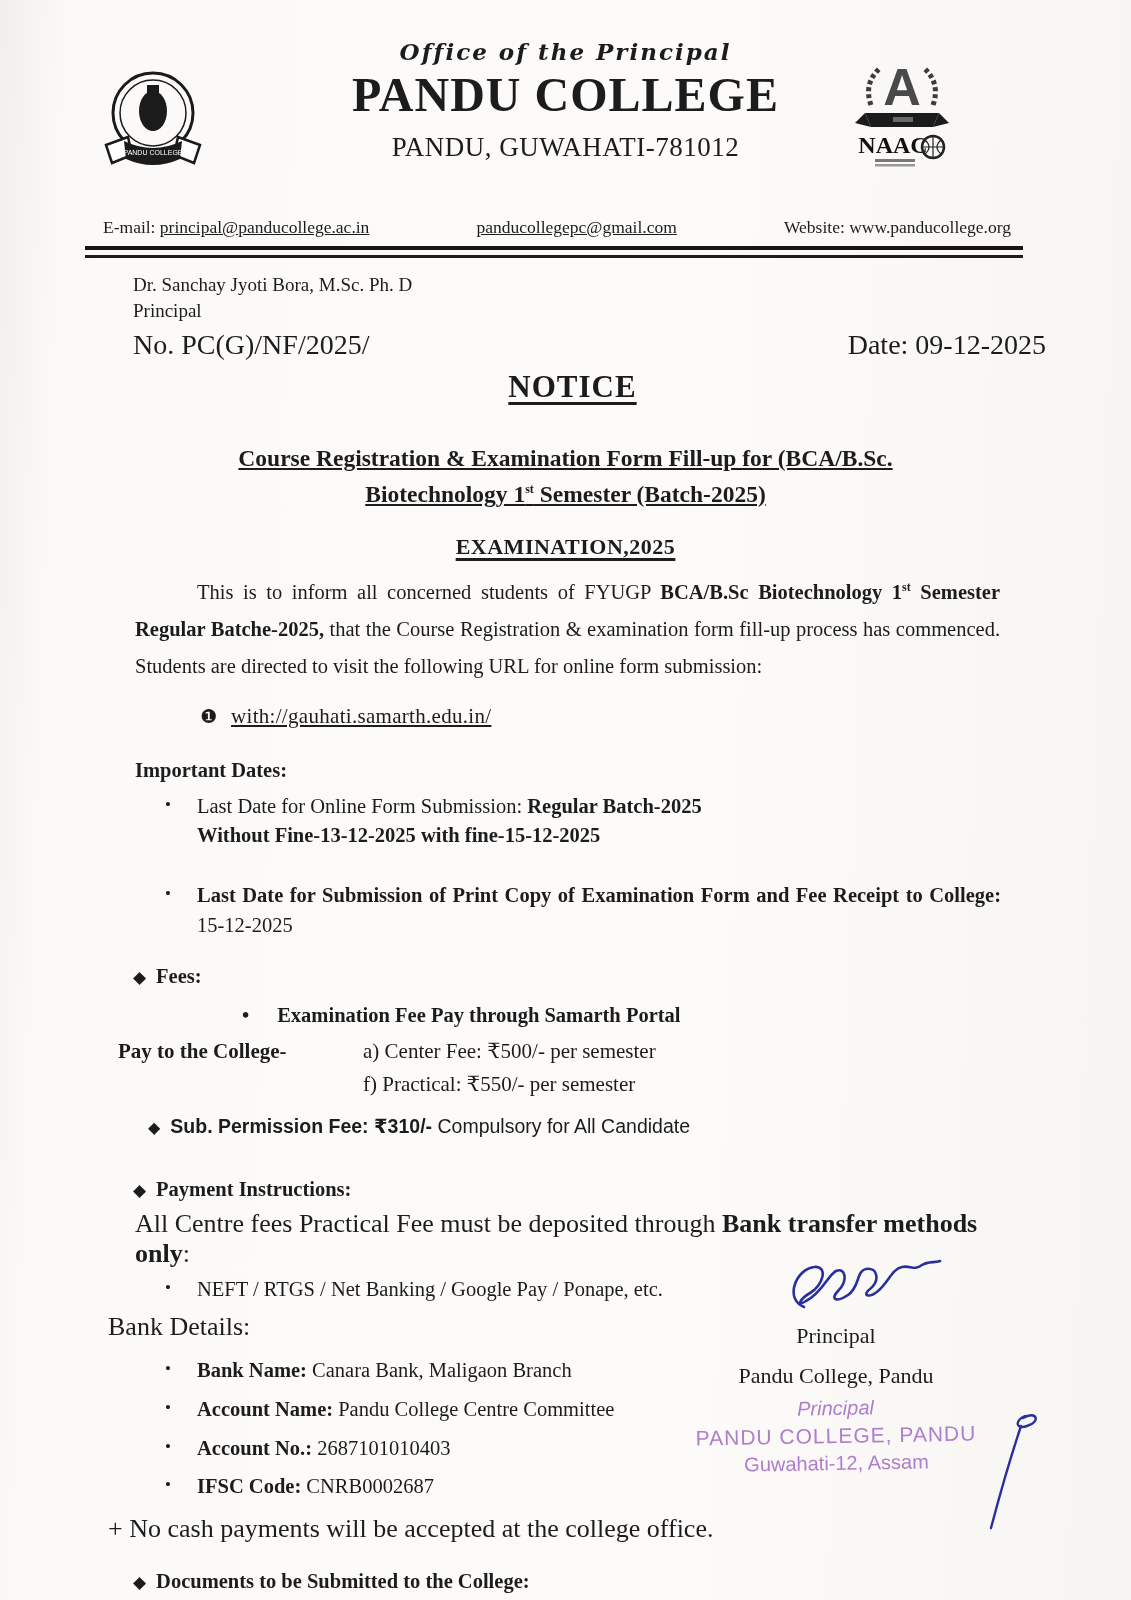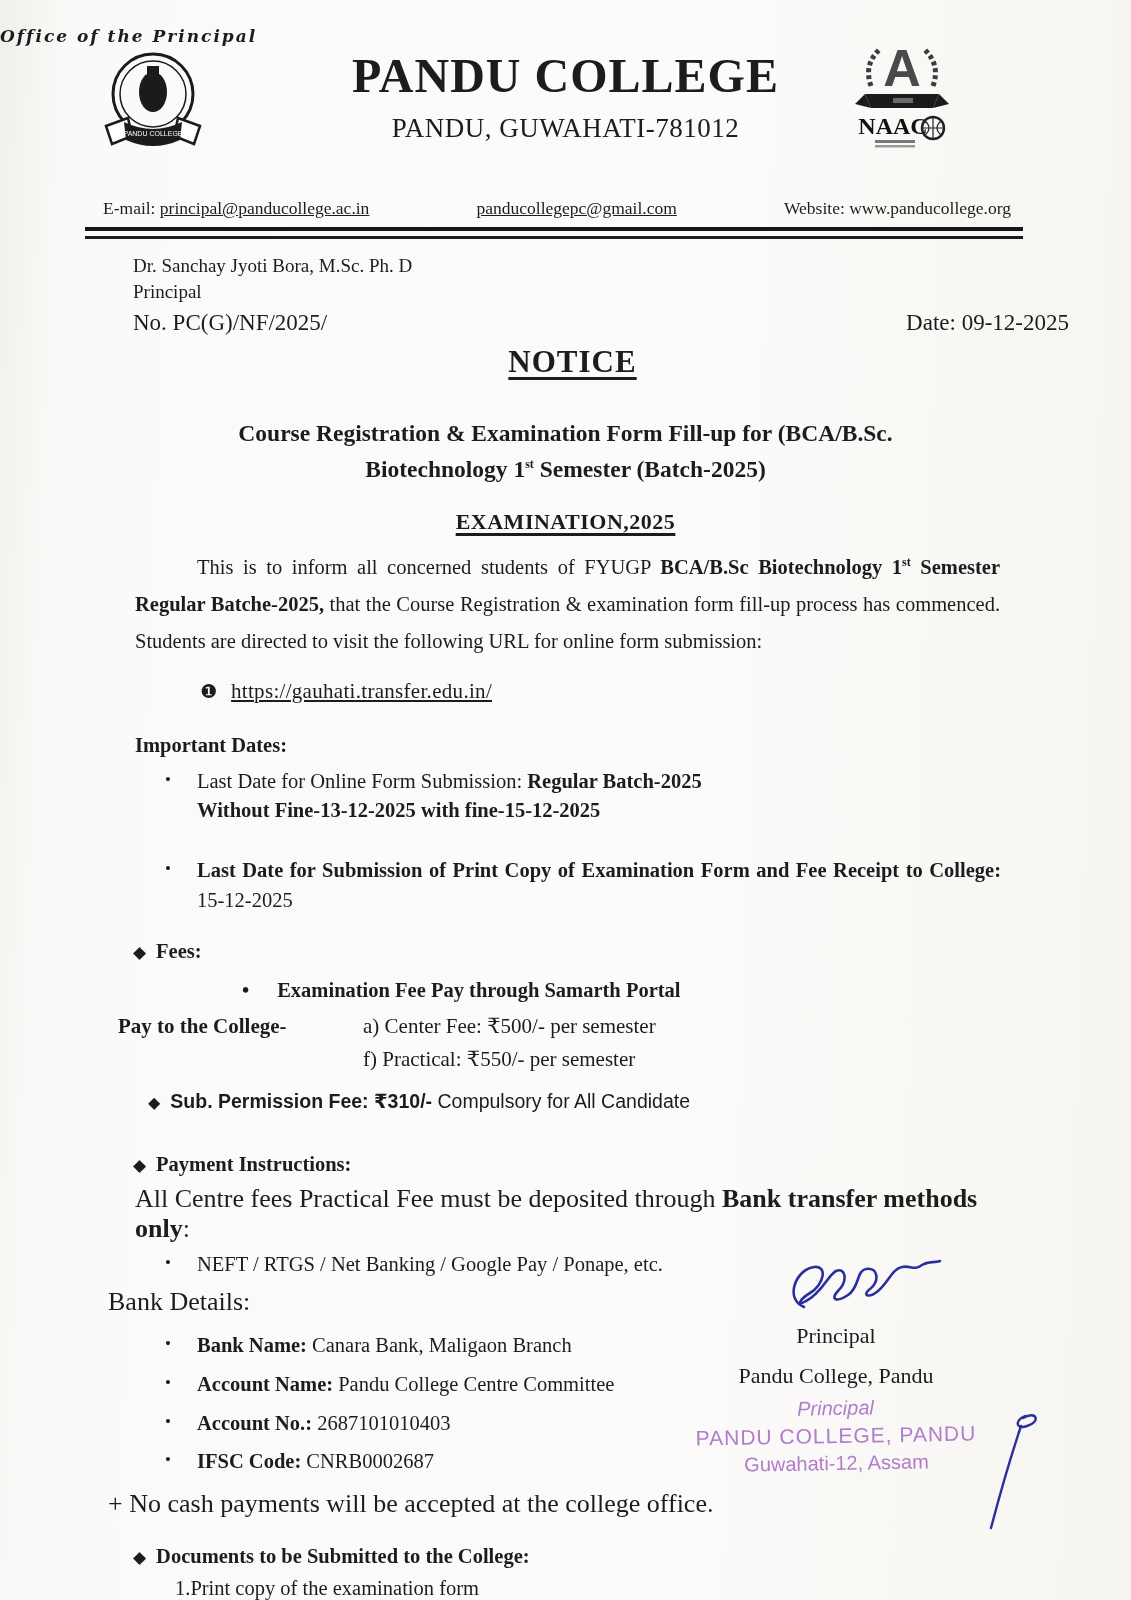--- a/index.html
+++ b/index.html
@@ -10,25 +10,26 @@
   }
   .page{
     position:relative;
     width:1131px;height:1600px;
     margin:0 auto;
     background:linear-gradient(92deg,#f1efec 0%,#fbfaf8 6%,#fcfbf9 60%,#f7f5f2 100%);
     overflow:hidden;
   }
   
   .office-line{
+    text-align:center;
     font-style:italic;
     font-weight:bold;
-    font-size:17px;
+    font-size:23px;
     letter-spacing:2px;
-    padding-top:26px;
+    padding-top:38px;
     font-family:"DejaVu Serif",serif;
   }
   .header-band{position:relative;height:140px;}
   .crest{position:absolute;left:92px;top:0px;width:122px;height:112px;}
   .naac{position:absolute;right:168px;top:-14px;width:122px;height:122px;}
   .college-name{
     text-align:center;font-weight:bold;font-size:48px;letter-spacing:1px;
     margin-top:2px;
   }
   .college-addr{text-align:center;font-size:27px;margin-top:10px;letter-spacing:.5px;}
@@ -38,31 +39,32 @@
   }
   .u{text-decoration:underline;}
   .rule-double{
     margin:2px 108px 0 85px;height:5px;
     border-top:4px solid #161616;border-bottom:3px solid #1d1d1d;
   }
   
   .meta-block{padding:14px 130px 0 133px;font-size:19px;line-height:1.35;}
   .refdate-row{
     display:flex;justify-content:space-between;
-    padding:6px 62px 0 133px;font-size:23px;font-family:Liberation Serif, serif;
+    padding:6px 85px 0 133px;font-size:28px;font-family:Liberation Serif, serif;
   }
   .notice-heading{
     text-align:center;font-size:31px;font-weight:bold;
     text-decoration:underline;text-decoration-thickness:3px;text-underline-offset:5px;
     margin-top:8px;letter-spacing:1px;padding-left:14px;
   }
   
   .doc-title{
     text-align:center;font-weight:bold;font-size:23.5px;line-height:1.5;
     margin-top:36px;
+    text-decoration:underline;
   }
   .exam-heading{
     text-align:center;font-weight:bold;font-size:22px;margin-top:22px;
     text-decoration:underline;text-decoration-thickness:2.5px;text-underline-offset:4px;
     letter-spacing:.5px;
   }
   
   .body-para{
     margin:14px 131px 0 135px;font-size:20.5px;line-height:1.82;
     text-align:justify;text-indent:62px;
@@ -185,21 +187,21 @@
   </div>
 
   <div class="exam-heading">EXAMINATION,2025</div>
 
   <div class="body-para">
     <span>This is to inform all concerned students of FYUGP </span><b><span>BCA/B.Sc Biotechnology 1</span><sup>st</sup><span> Semester Regular Batche-2025,</span></b><span> that the Course Registration &amp; examination form fill-up process has commenced. Students are directed to visit the following URL for online form submission:</span>
   </div>
 
   <div class="url-line">
     <span class="marker">❶</span>
-    <span class="url-text">https://gauhati.transfer.edu.in/</span>
+    <span class="url-text">with://gauhati.samarth.edu.in/</span>
   </div>
 
   <div class="section-heading">Important Dates:</div>
 
   <div class="bullet-item">
     <span class="dot">•</span>
     <span class="bi-text">
       <span>Last Date for Online Form Submission: </span><b>Regular Batch-2025</b><br>
       <b>Without Fine-13-12-2025 with fine-15-12-2025</b>
     </span>

